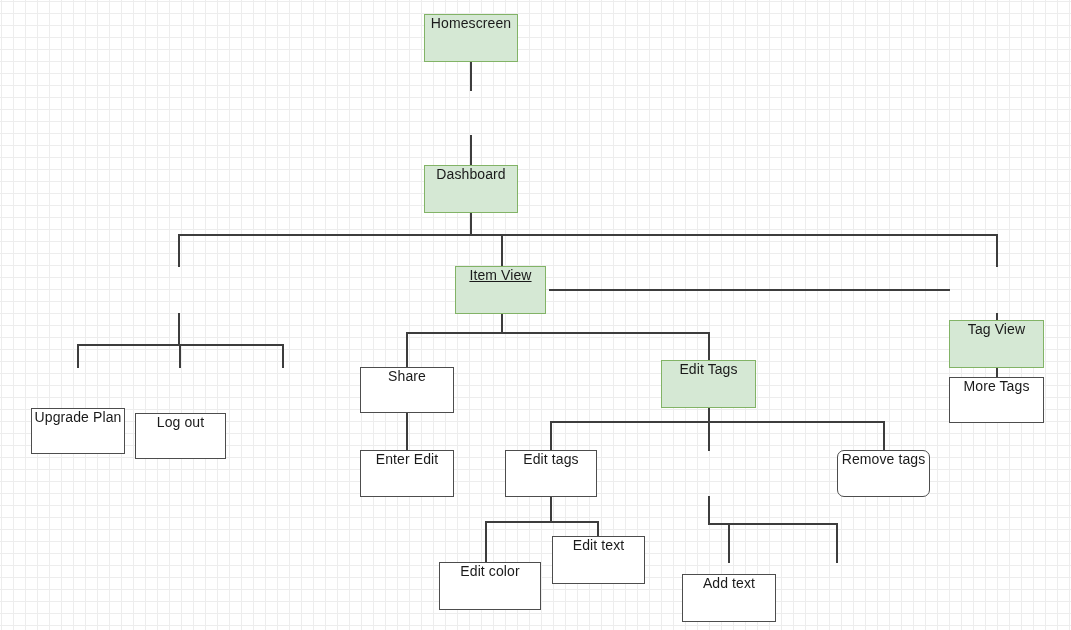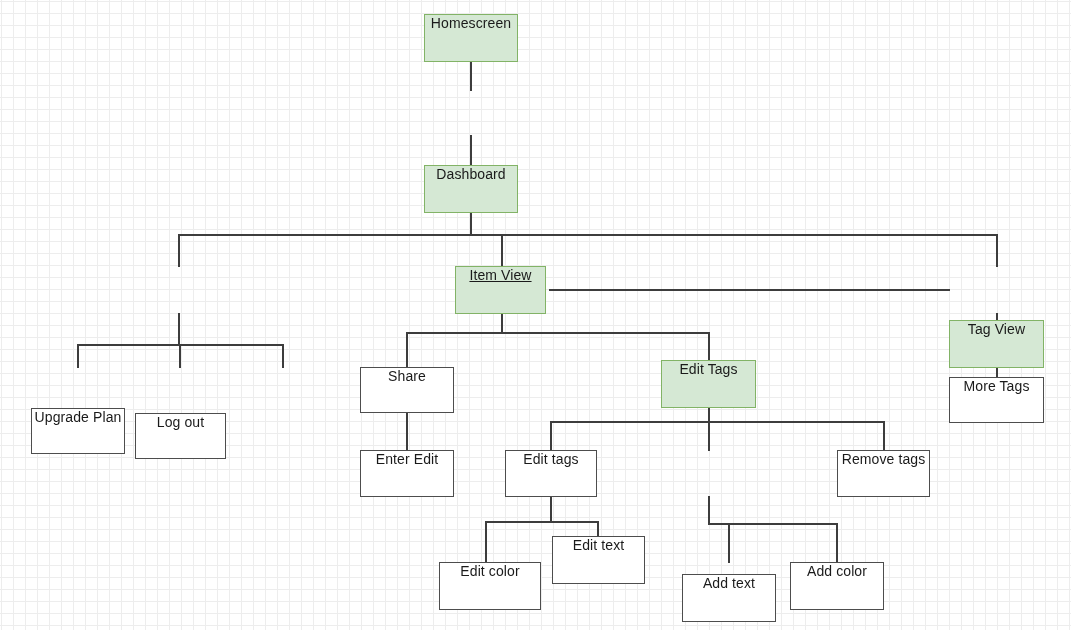--- a/index.html
+++ b/index.html
@@ -134,29 +134,26 @@
       </div>
       <div class="node plain" style="left: 949px; top: 377px; width: 95px; height: 46px;">
         <span class="node-label">More Tags</span>
       </div>
       <div class="node plain" style="left: 360px; top: 450px; width: 94px; height: 47px;">
         <span class="node-label">Enter Edit</span>
       </div>
       <div class="node plain" style="left: 505px; top: 450px; width: 92px; height: 47px;">
         <span class="node-label">Edit tags</span>
       </div>
-      <div class="node plain" style="left: 837px; top: 450px; width: 93px; height: 47px;">
+      <div class="node plain" style="left: 837px; top: 450px; width: 93px; height: 47px; border-radius: 7px;">
         <span class="node-label">Remove tags</span>
       </div>
       <div class="node plain" style="left: 439px; top: 562px; width: 102px; height: 48px;">
         <span class="node-label">Edit color</span>
       </div>
       <div class="node plain" style="left: 552px; top: 536px; width: 93px; height: 48px;">
         <span class="node-label">Edit text</span>
       </div>
       <div class="node plain" style="left: 682px; top: 562px; width: 94px; height: 48px; margin-top: 12px;">
         <span class="node-label">Add text</span>
       </div>
-      <div class="node plain" style="left: 790px; top: 562px; width: 94px; height: 48px;">
-        <span class="node-label">Add color</span>
-      </div>
     </div>
 </div>
 
 </body></html>

